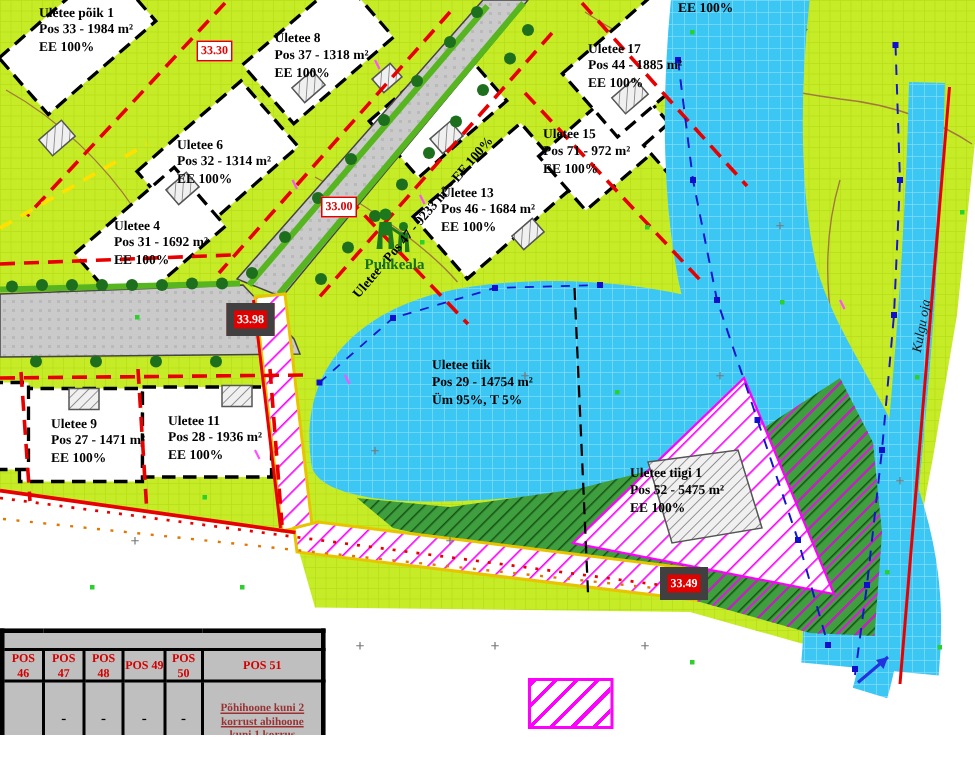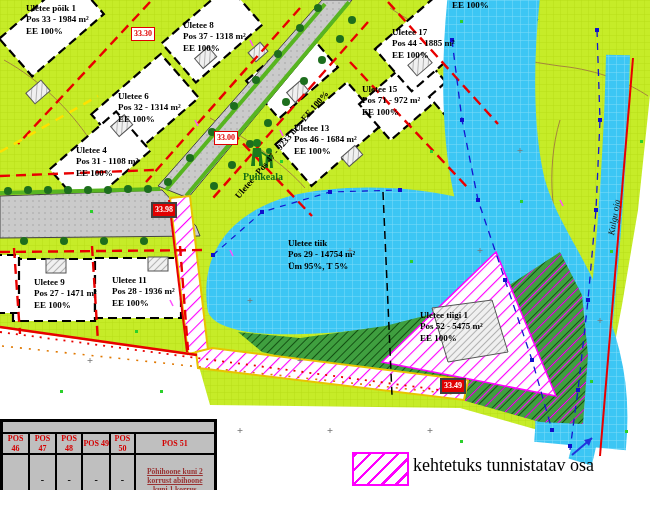--- a/index.html
+++ b/index.html
@@ -10,21 +10,21 @@
               white-space:nowrap;z-index:5;}
   .pond-label{color:#000;}
   .road-label{position:absolute;left:233px;top:194px;transform:rotate(-49.5deg);
               transform-origin:0 0;font:bold 9px "Liberation Serif",serif;white-space:nowrap;z-index:5;}
   .stream-label{position:absolute;left:606px;top:234px;transform:rotate(-80deg);
               transform-origin:0 0;font:italic 9px "Liberation Serif",serif;color:#111;z-index:5;}
   .puhkeala-label{position:absolute;left:243px;top:171px;font:bold 10px "Liberation Serif",serif;
               color:#167016;z-index:5;}
   .marker{position:absolute;font:bold 8px/1 "Liberation Serif",serif;padding:2px 2px;z-index:6;}
   .marker.outline{background:#fff;border:1.5px solid #e00000;color:#e00000;}
-  .marker.solid{background:#e00000;border:2px solid #404040;color:#fff;}
+  .marker.solid{background:#e00000;border:5px solid #404040;color:#fff;}
   .legend-swatch{position:absolute;left:352px;top:452px;width:53px;height:30px;
               border:2px solid #ff00ff;background:
               repeating-linear-gradient(135deg,#ff00ff 0 2.5px,rgba(0,0,0,0) 2.5px 10px);z-index:6;}
   .legend-text{position:absolute;left:413px;top:455px;font:18px "Liberation Serif",serif;color:#000;z-index:6;}
   table.postable{position:absolute;left:0;top:419px;width:217px;border-collapse:collapse;
               background:#bfbfbf;border:3px solid #000;z-index:6;}
   table.postable th,table.postable td{border:2px solid #000;text-align:center;vertical-align:middle;
               padding:0;font:bold 8px/1.2 "Liberation Serif",serif;}
   table.postable th{color:#d40000;}
   table.postable td{color:#000;font-size:10px;}
@@ -285,21 +285,21 @@
   <div>Pos 37 - 1318 m²</div>
   <div>EE 100%</div>
 </div>
 <div class="plot-label" style="left:118px;top:91px">
   <div>Uletee 6</div>
   <div>Pos 32 - 1314 m²</div>
   <div>EE 100%</div>
 </div>
 <div class="plot-label" style="left:76px;top:145px">
   <div>Uletee 4</div>
-  <div>Pos 31 - 1108 m²</div>
+  <div>Pos 31 - 1692 m²</div>
   <div>EE 100%</div>
 </div>
 <div class="plot-label" style="left:34px;top:277px">
   <div>Uletee 9</div>
   <div>Pos 27 - 1471 m²</div>
   <div>EE 100%</div>
 </div>
 <div class="plot-label" style="left:112px;top:275px">
   <div>Uletee 11</div>
   <div>Pos 28 - 1936 m²</div>
@@ -336,21 +336,20 @@
 <div class="plot-label" style="left:452px;top:0px">EE 100%</div>
 <div class="puhkeala-label">Puhkeala</div>
 <div class="stream-label">Kulgu oja</div>
 
 <div class="marker outline" style="left:131px;top:27px">33.30</div>
 <div class="marker outline" style="left:214px;top:131px">33.00</div>
 <div class="marker solid" style="left:151px;top:202px">33.98</div>
 <div class="marker solid" style="left:440px;top:378px">33.49</div>
 
 <div class="legend-swatch"></div>
-<div class="legend-text">kehtetuks tunnistatav osa</div>
 
 <table class="postable">
   <colgroup>
     <col style="width:28px">
         <col style="width:27px">
         <col style="width:27px">
     <col style="width:28px">
         <col style="width:25px">
         <col style="width:82px">
   </colgroup>

